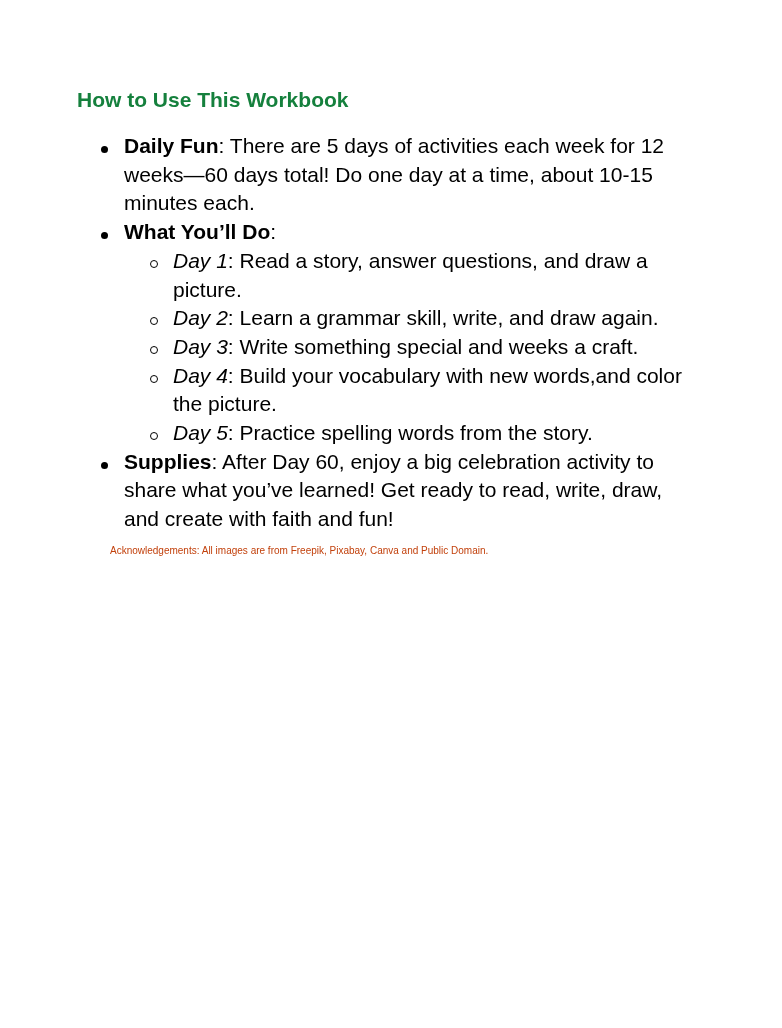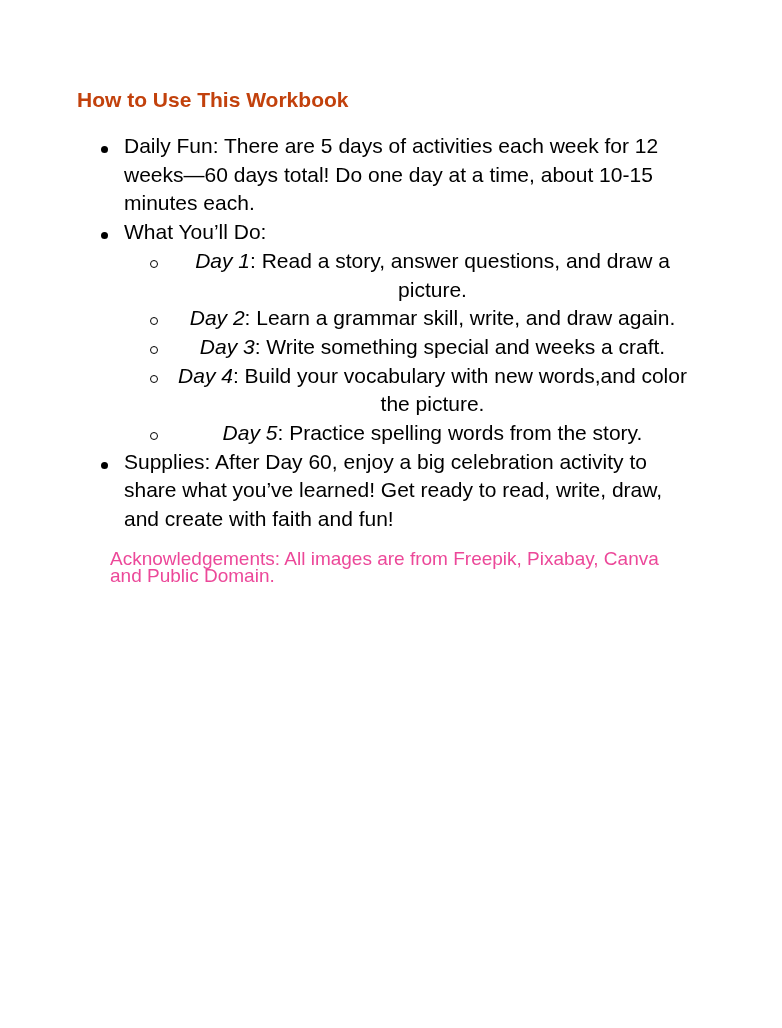--- a/index.html
+++ b/index.html
@@ -16,21 +16,21 @@
     background: #ffffff;
     overflow: hidden;
     box-sizing: border-box;
     padding: 87px 90px 0 77px;
   }
   .doc-title {
     margin: 0;
     font-size: 21px;
     line-height: 26px;
     font-weight: 700;
-    color: #c2410c;
+    color: #15803d;
   }
   ul.l1 {
     list-style: none;
     margin: 19px 0 0 0;
     padding: 0;
     font-size: 21px;
     line-height: 28.7px;
   }
   ul.l1 > li {
     position: relative;
@@ -44,38 +44,37 @@
     background: #000000;
   }
   ul.l2 {
     list-style: none;
     margin: 0;
     padding: 0;
   }
   ul.l2 > li {
     position: relative;
     padding-left: 49px;
-    text-align: center;
   }
   .marker2 {
     position: absolute;
     left: 26px; top: 13px;
     width: 6px; height: 6px;
     border: 1.4px solid #000000;
     border-radius: 50%;
     background: transparent;
   }
-  .b { font-weight: 400; }
+  .b { font-weight: 700; }
   .it { font-style: italic; }
   .ack {
-    margin: 16px 0 0 0;
+    margin: 8px 0 0 0;
     padding-left: 33px;
-    font-size: 19px;
+    font-size: 10px;
     line-height: 17px;
-    color: #ec4899;
+    color: #c2410c;
   }
 </style>
 </head>
 <body>
 
 <div class="page">
 
   <h1 class="doc-title">How to Use This Workbook</h1>
 
   <ul class="l1">

